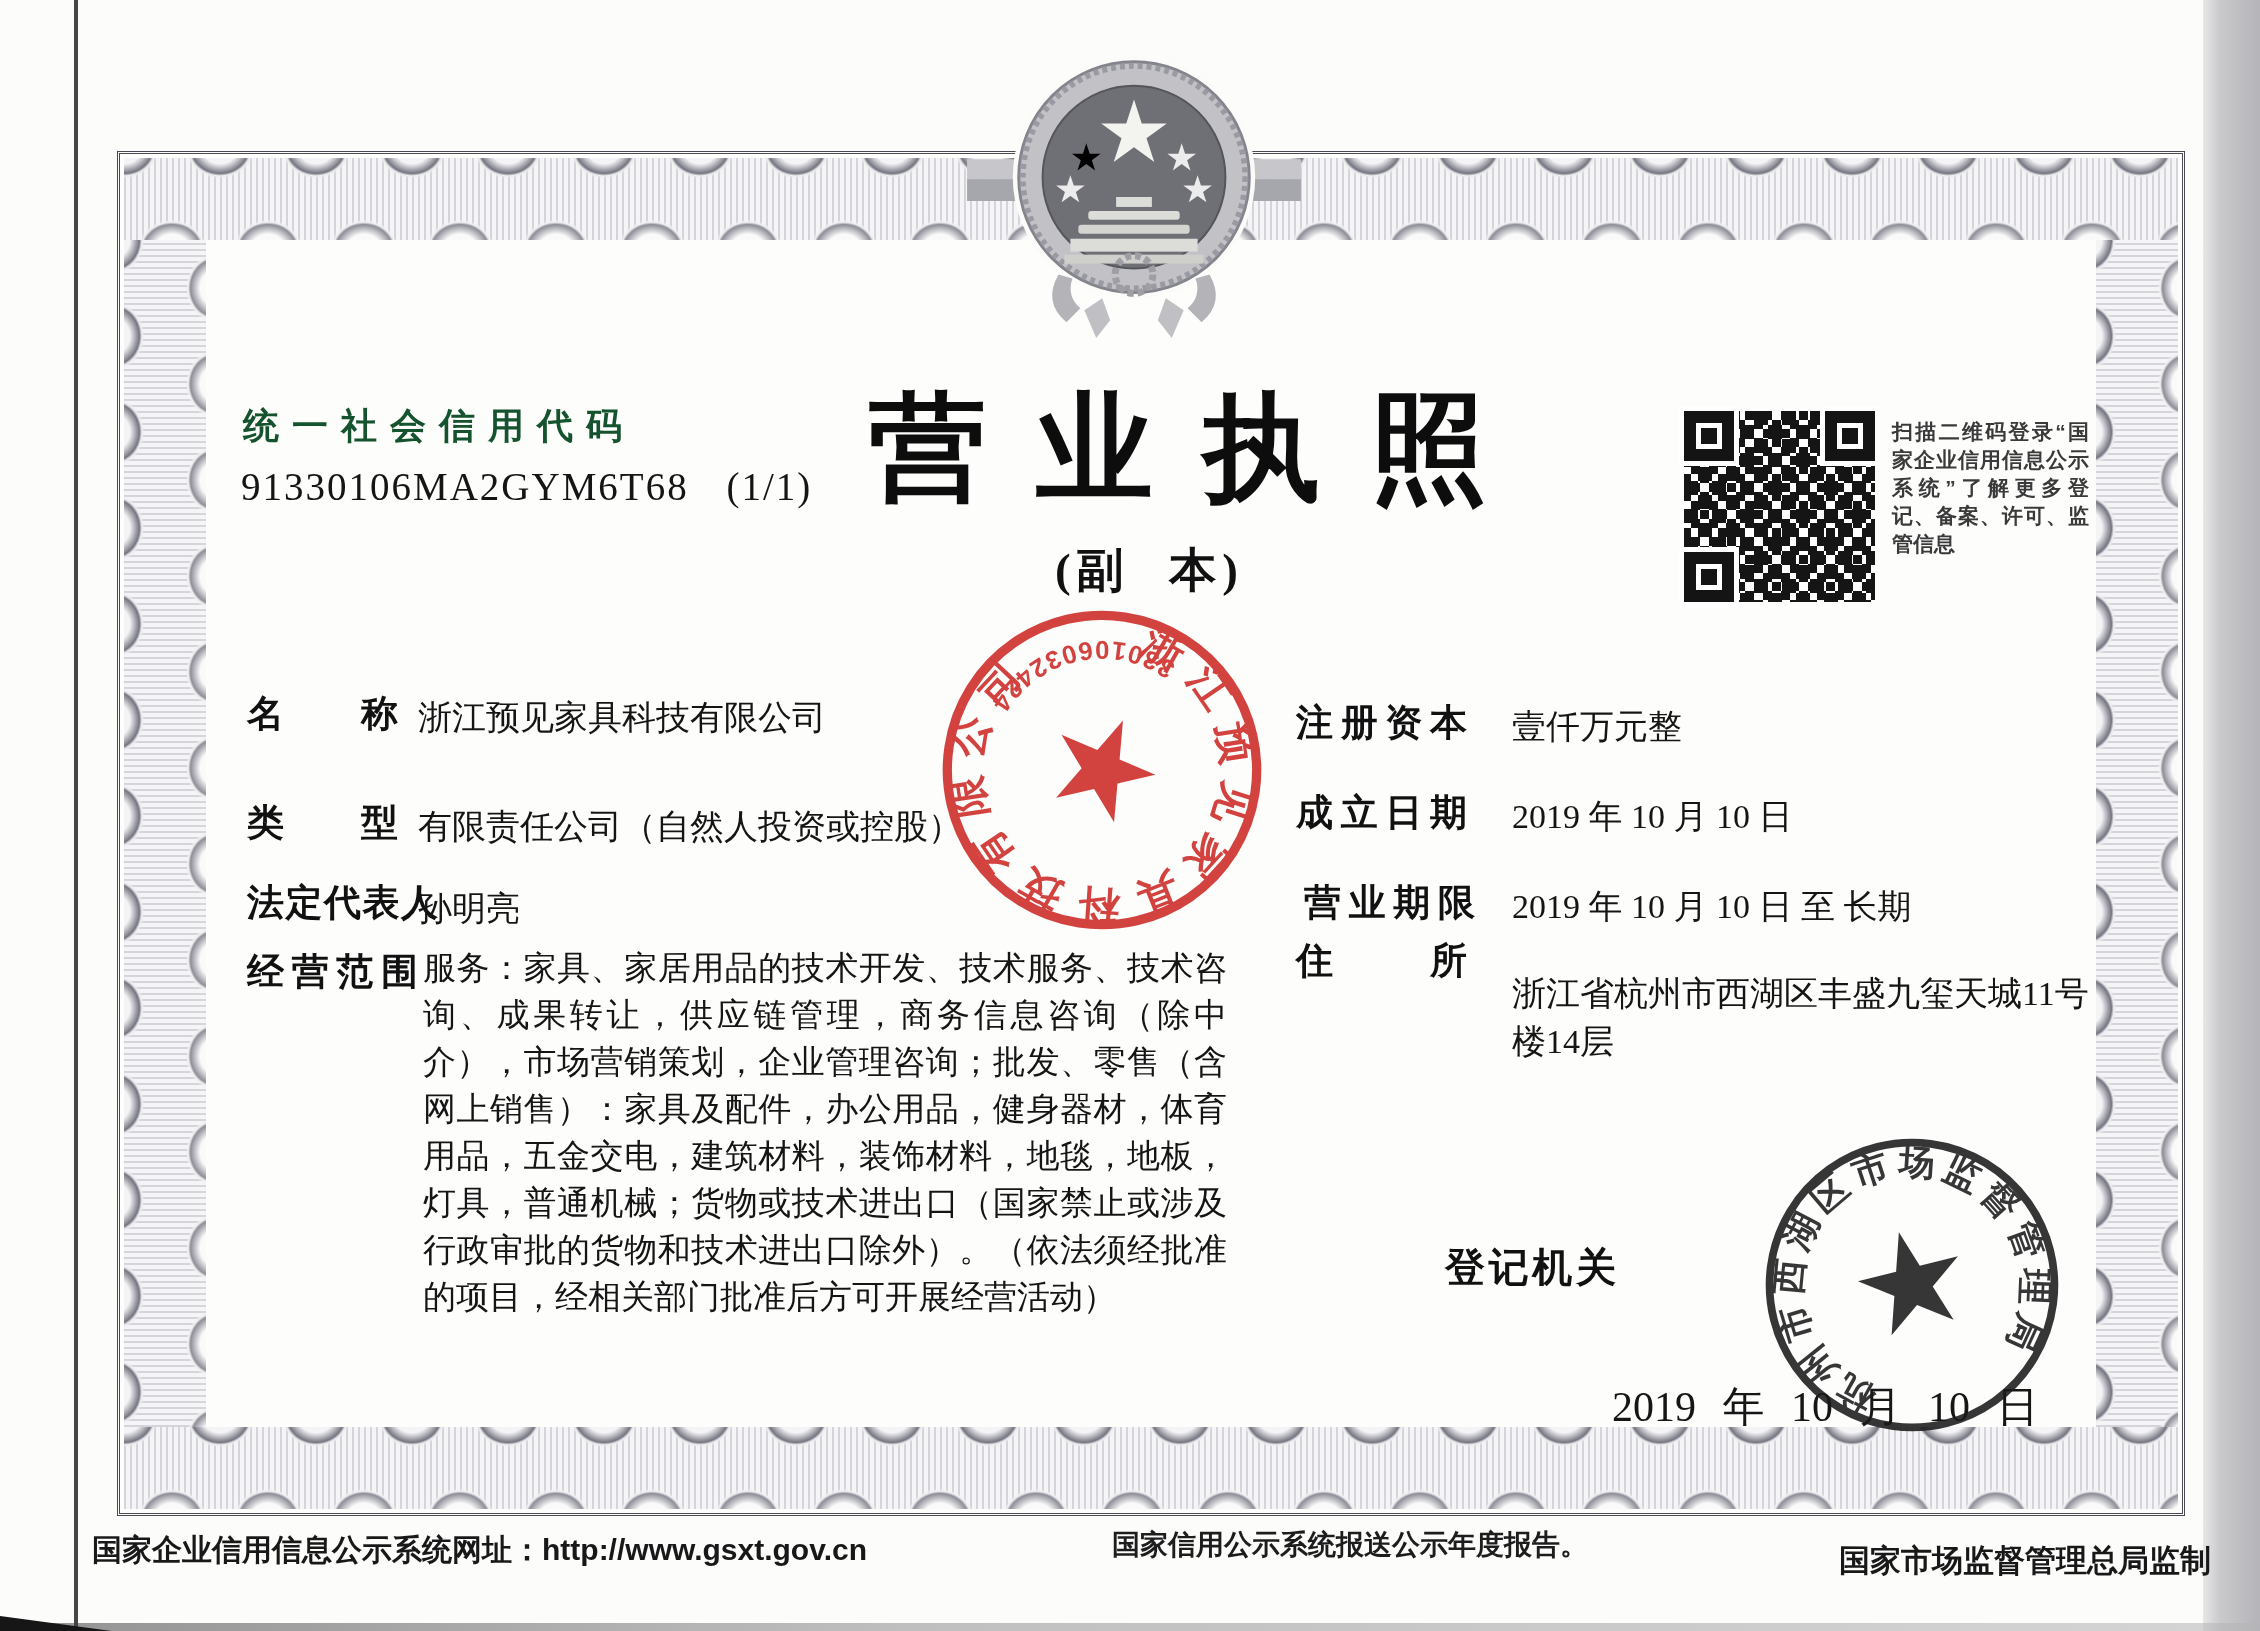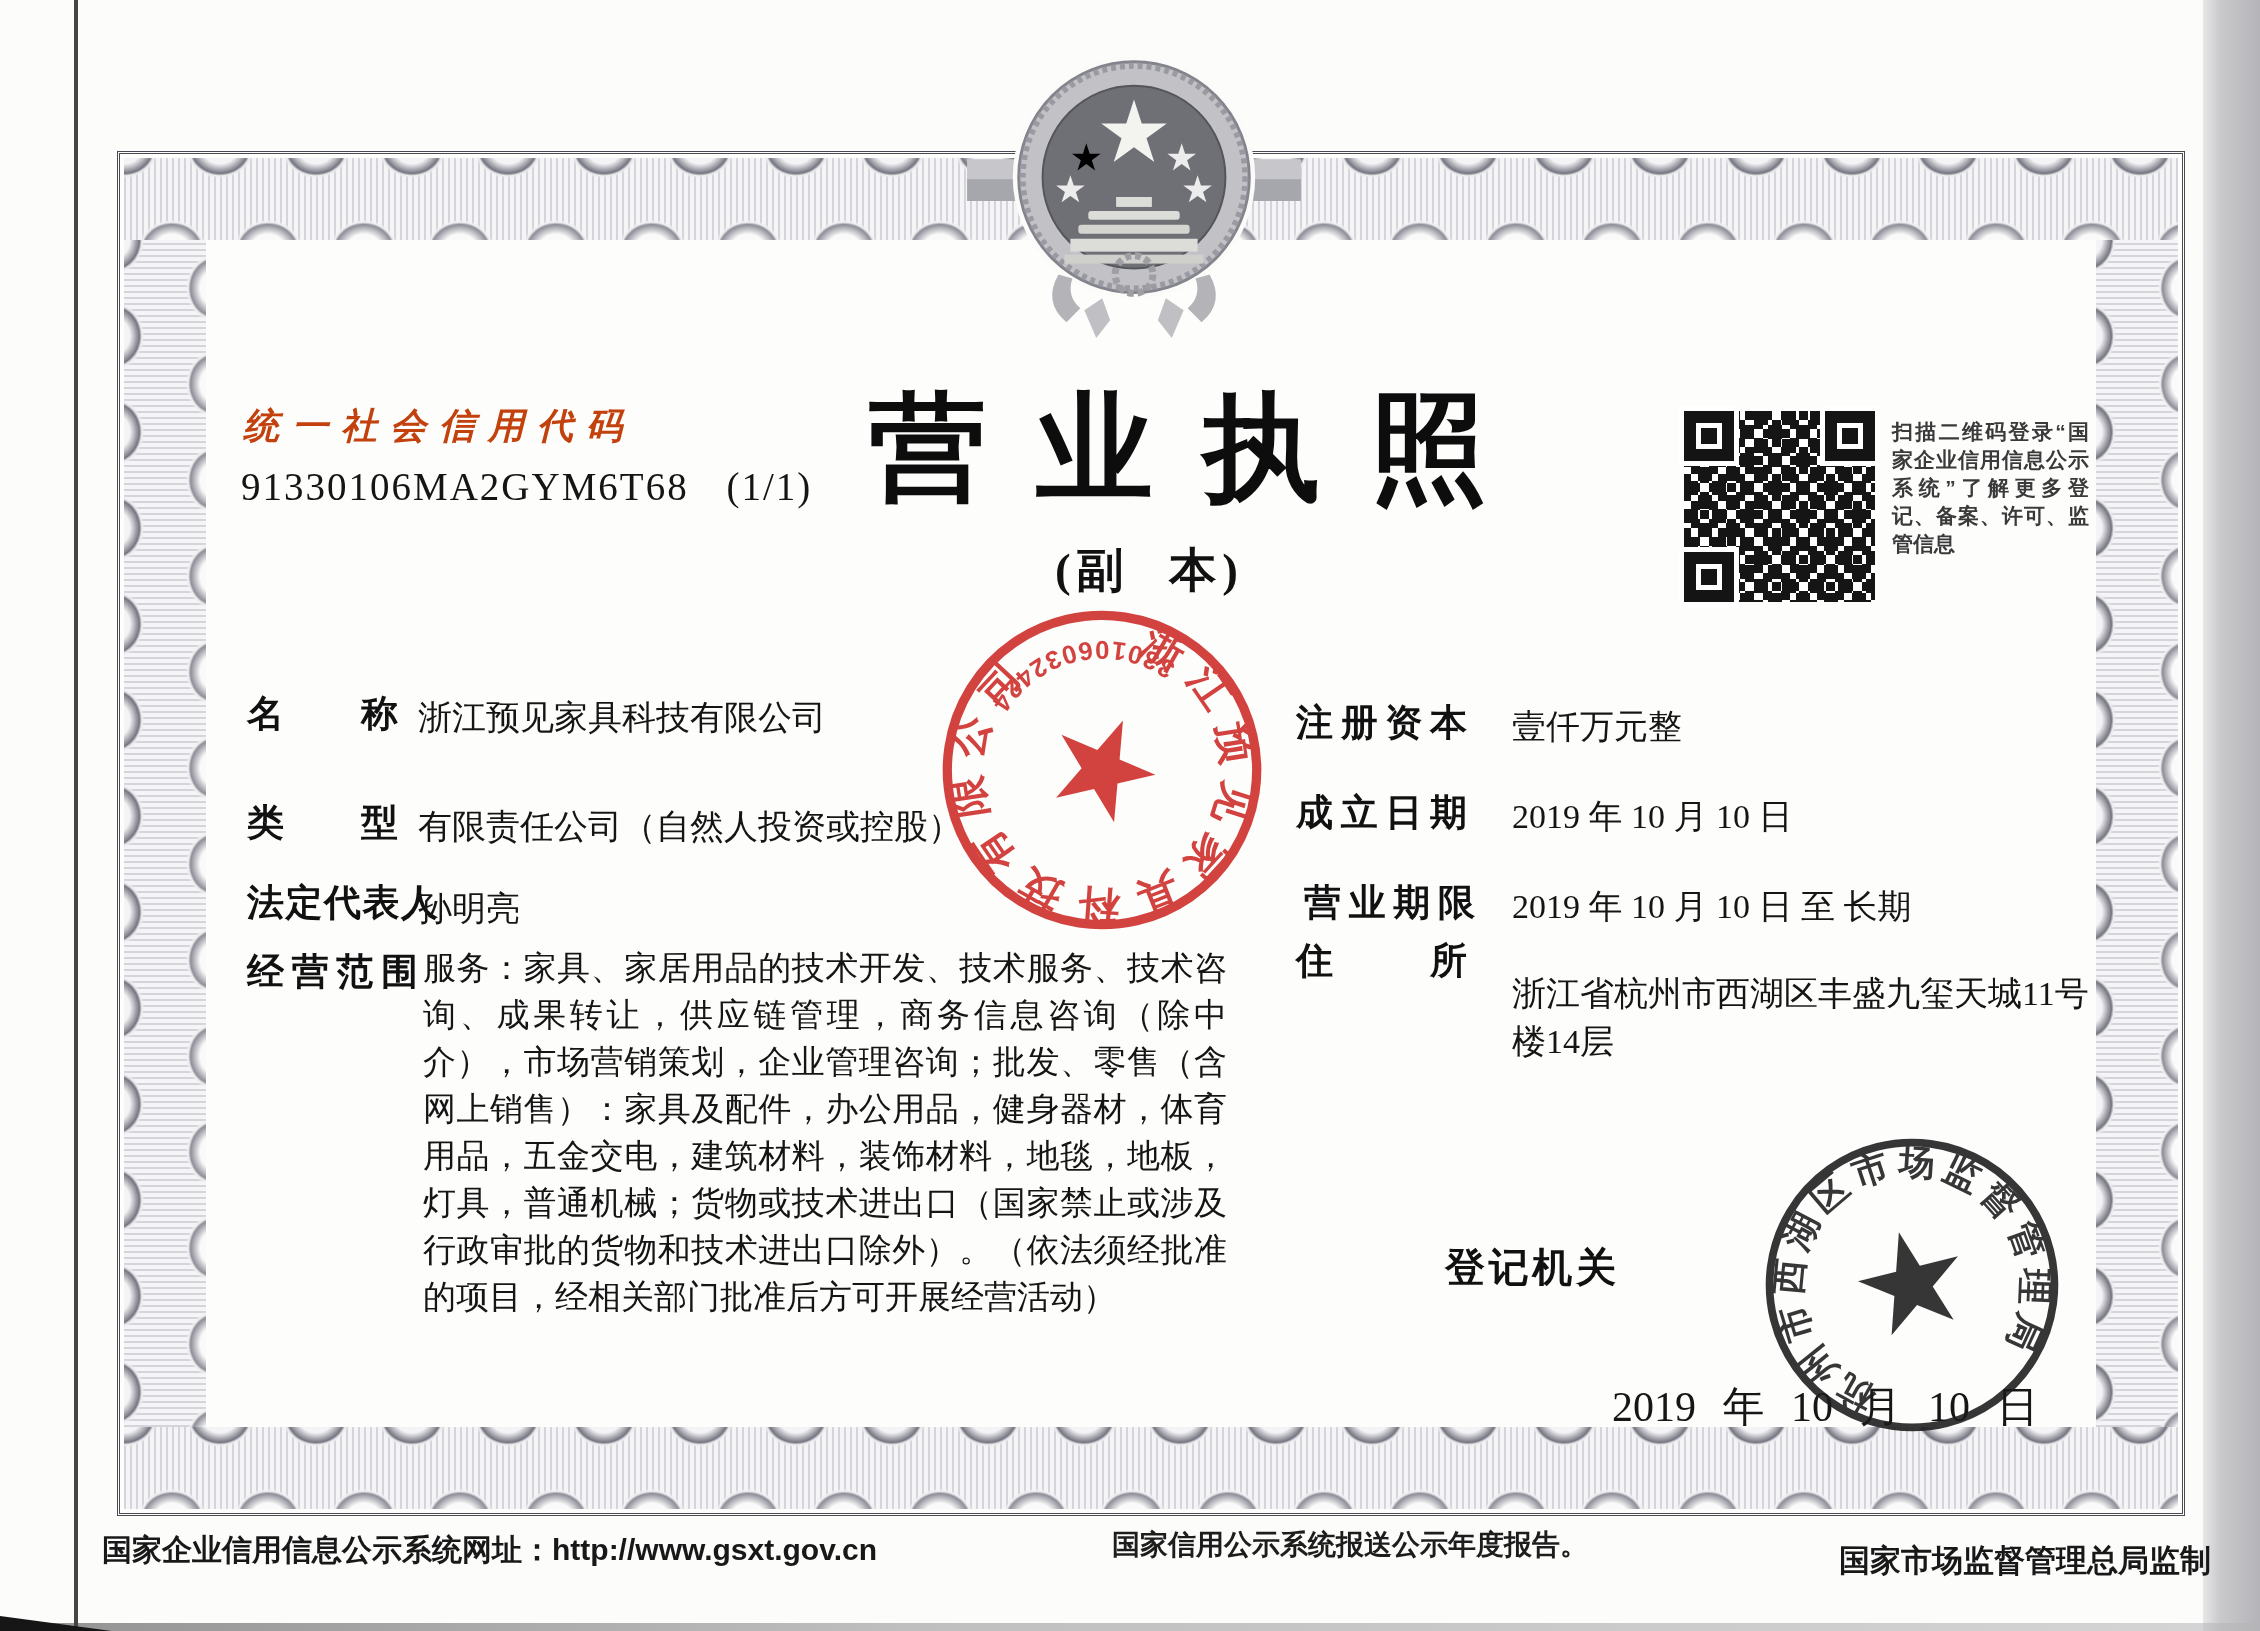--- a/index.html
+++ b/index.html
@@ -38,21 +38,21 @@
       repeating-linear-gradient(0deg,#d4d4da 0 2px,#f5f5f7 2px 6px);
     background-size:100% 96px,100% 96px,auto;
     background-position:0 0,0 48px,0 0;}
   .band.top{left:4px;top:4px;right:4px;height:82px;}
   .band.bottom{left:4px;bottom:4px;right:4px;height:82px;}
   .band.left{left:4px;top:86px;bottom:86px;width:82px;}
   .band.right{right:4px;top:86px;bottom:86px;width:82px;}
 
   
   .credit-label{left:243px;top:402px;font-family:"Liberation Sans","DejaVu Sans",sans-serif;
-    font-size:36px;font-weight:700;letter-spacing:13px;color:#c2410c;font-style:italic;}
+    font-size:36px;font-weight:700;letter-spacing:13px;color:#14532d;}
   .credit-code{left:241px;top:464px;font-size:39px;letter-spacing:2px;color:#151515;}
   .doc-title{left:849px;top:370px;font-family:"Liberation Sans","DejaVu Sans",sans-serif;
     font-size:117px;font-weight:900;letter-spacing:50px;color:#0d0d0d;white-space:nowrap;margin-left:20px;}
   .doc-subtitle{left:1000px;top:539px;width:299px;text-align:center;
     font-size:47px;font-weight:700;letter-spacing:6px;word-spacing:22px;color:#111;}
 
   
   .qr{left:1684px;top:411px;width:191px;height:191px;background:#fff;
     background-image:
       repeating-conic-gradient(#151515 0 25%, rgba(0,0,0,0) 25% 50%),
@@ -76,21 +76,21 @@
   
   .reg-label{left:1445px;top:1240px;}
   .reg-date{left:1612px;top:1379px;font-size:42px;word-spacing:16px;color:#161616;z-index:3;}
 
   
   .seal{z-index:4;}
   .red-seal{left:937px;top:605px;width:330px;height:330px;opacity:.88;}
   .black-seal{left:1757px;top:1130px;width:310px;height:310px;opacity:.88;}
 
   
-  .footer-left{left:102px;top:1530px;font-family:"Liberation Sans","DejaVu Sans",sans-serif;
+  .footer-left{left:92px;top:1530px;font-family:"Liberation Sans","DejaVu Sans",sans-serif;
     font-size:30px;font-weight:700;color:#181818;}
   .footer-middle{left:1112px;top:1524px;width:542px;font-size:28px;font-weight:600;
     line-height:42px;color:#1d1d1d;}
   .footer-right{left:1839px;top:1540px;font-family:"Liberation Sans","DejaVu Sans",sans-serif;
     font-size:31px;font-weight:700;color:#181818;}
 
   .emblem{left:967px;top:40px;width:334px;height:314px;z-index:2;}
 </style>
 </head>
 <body>

